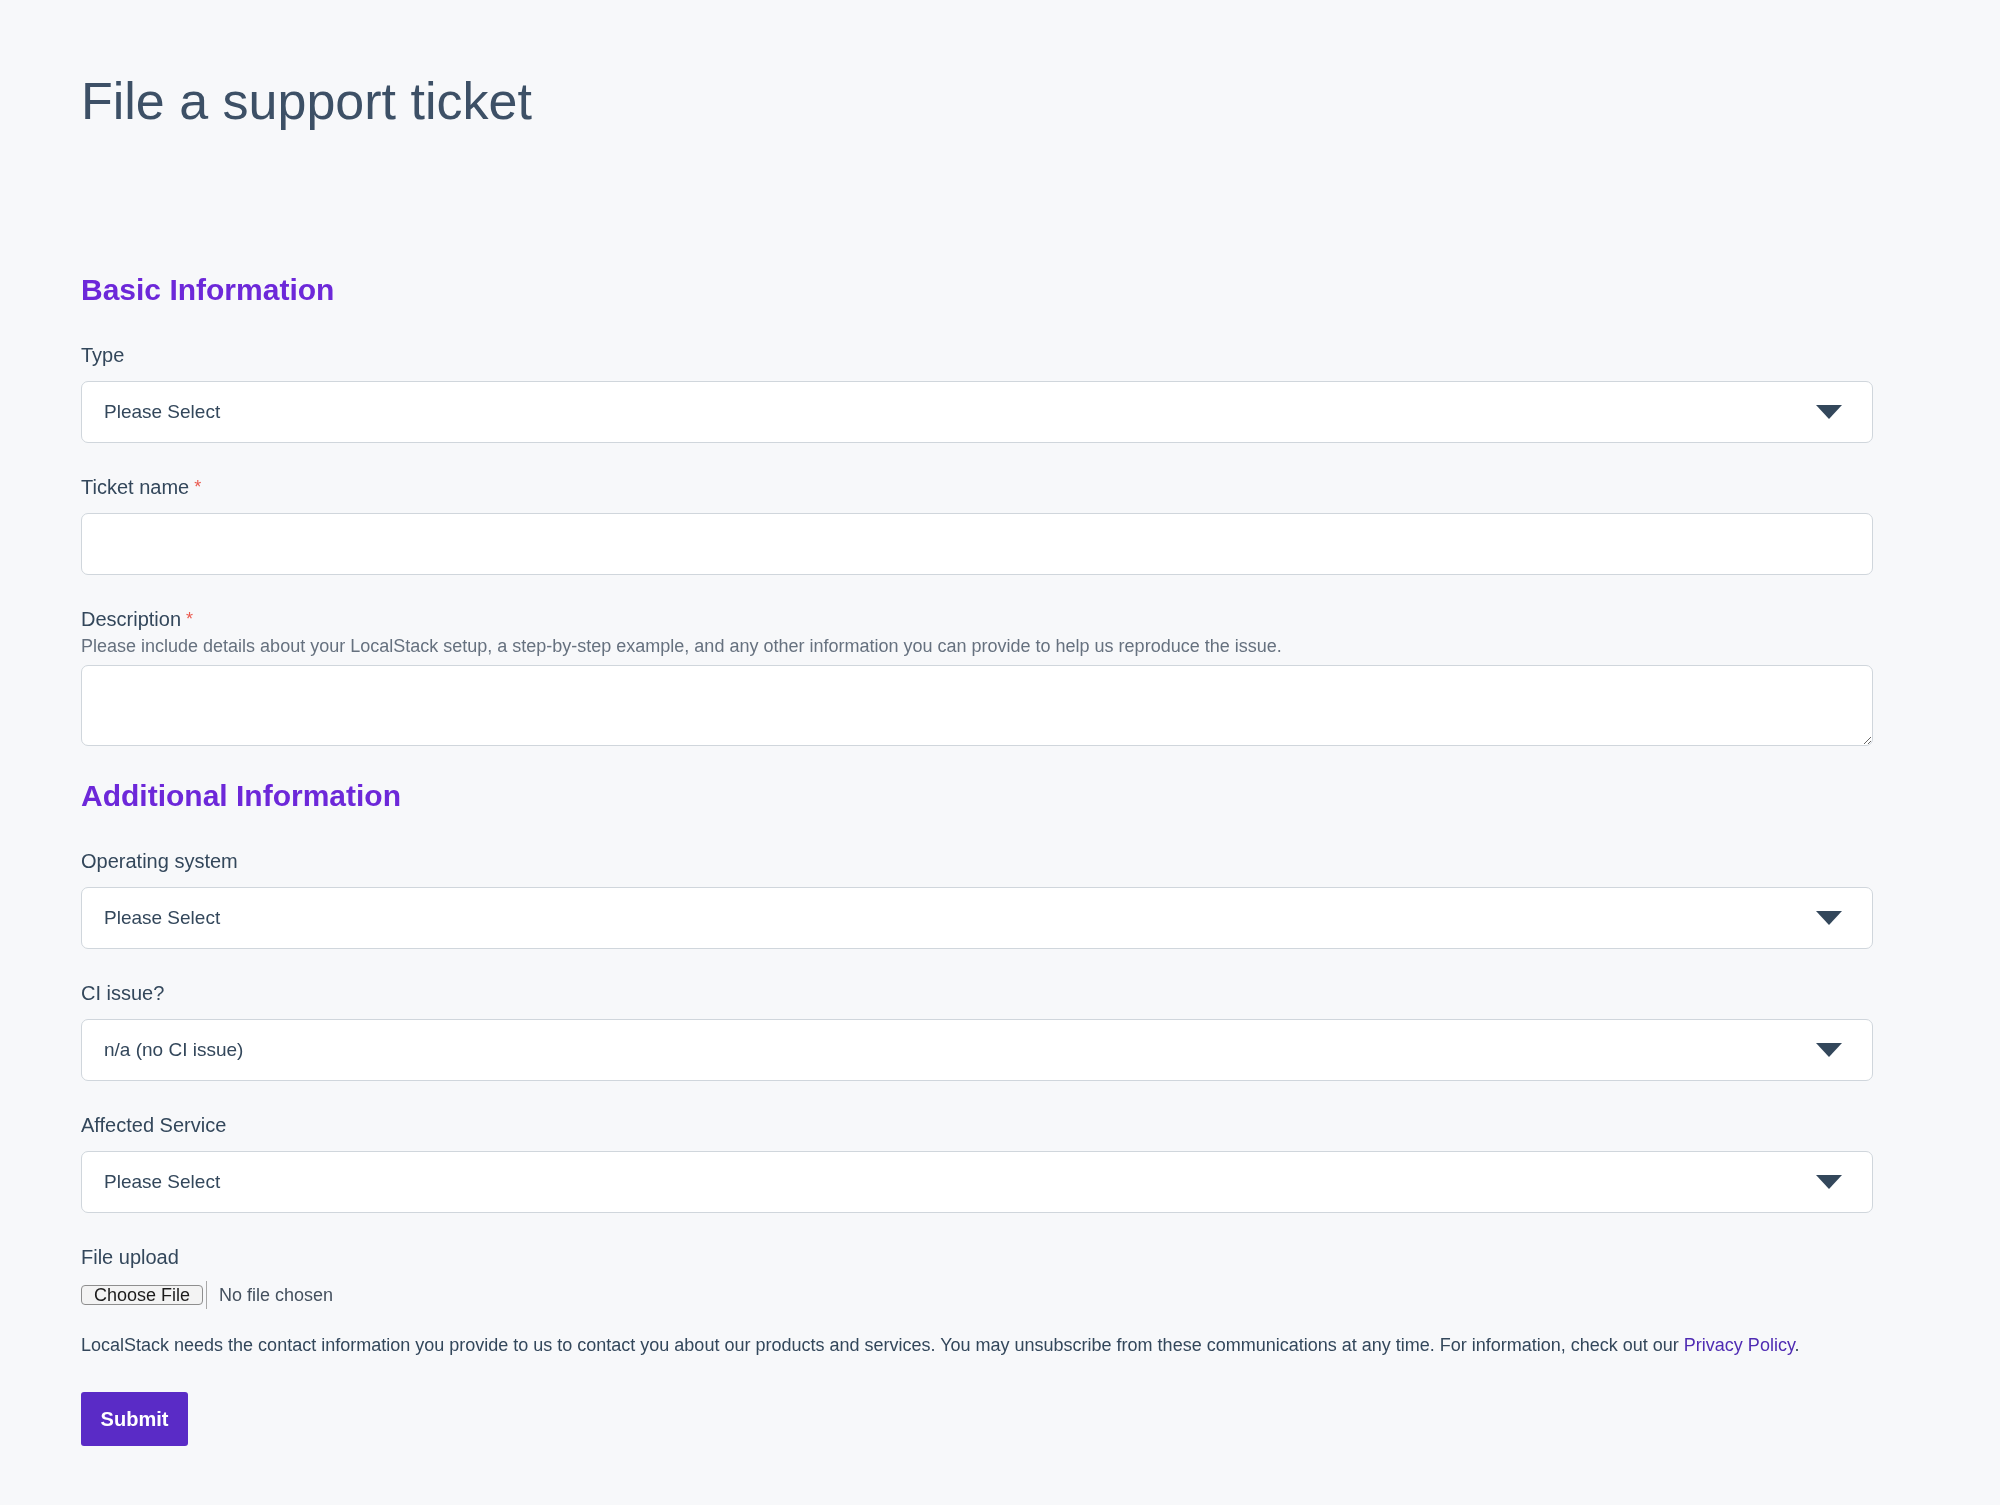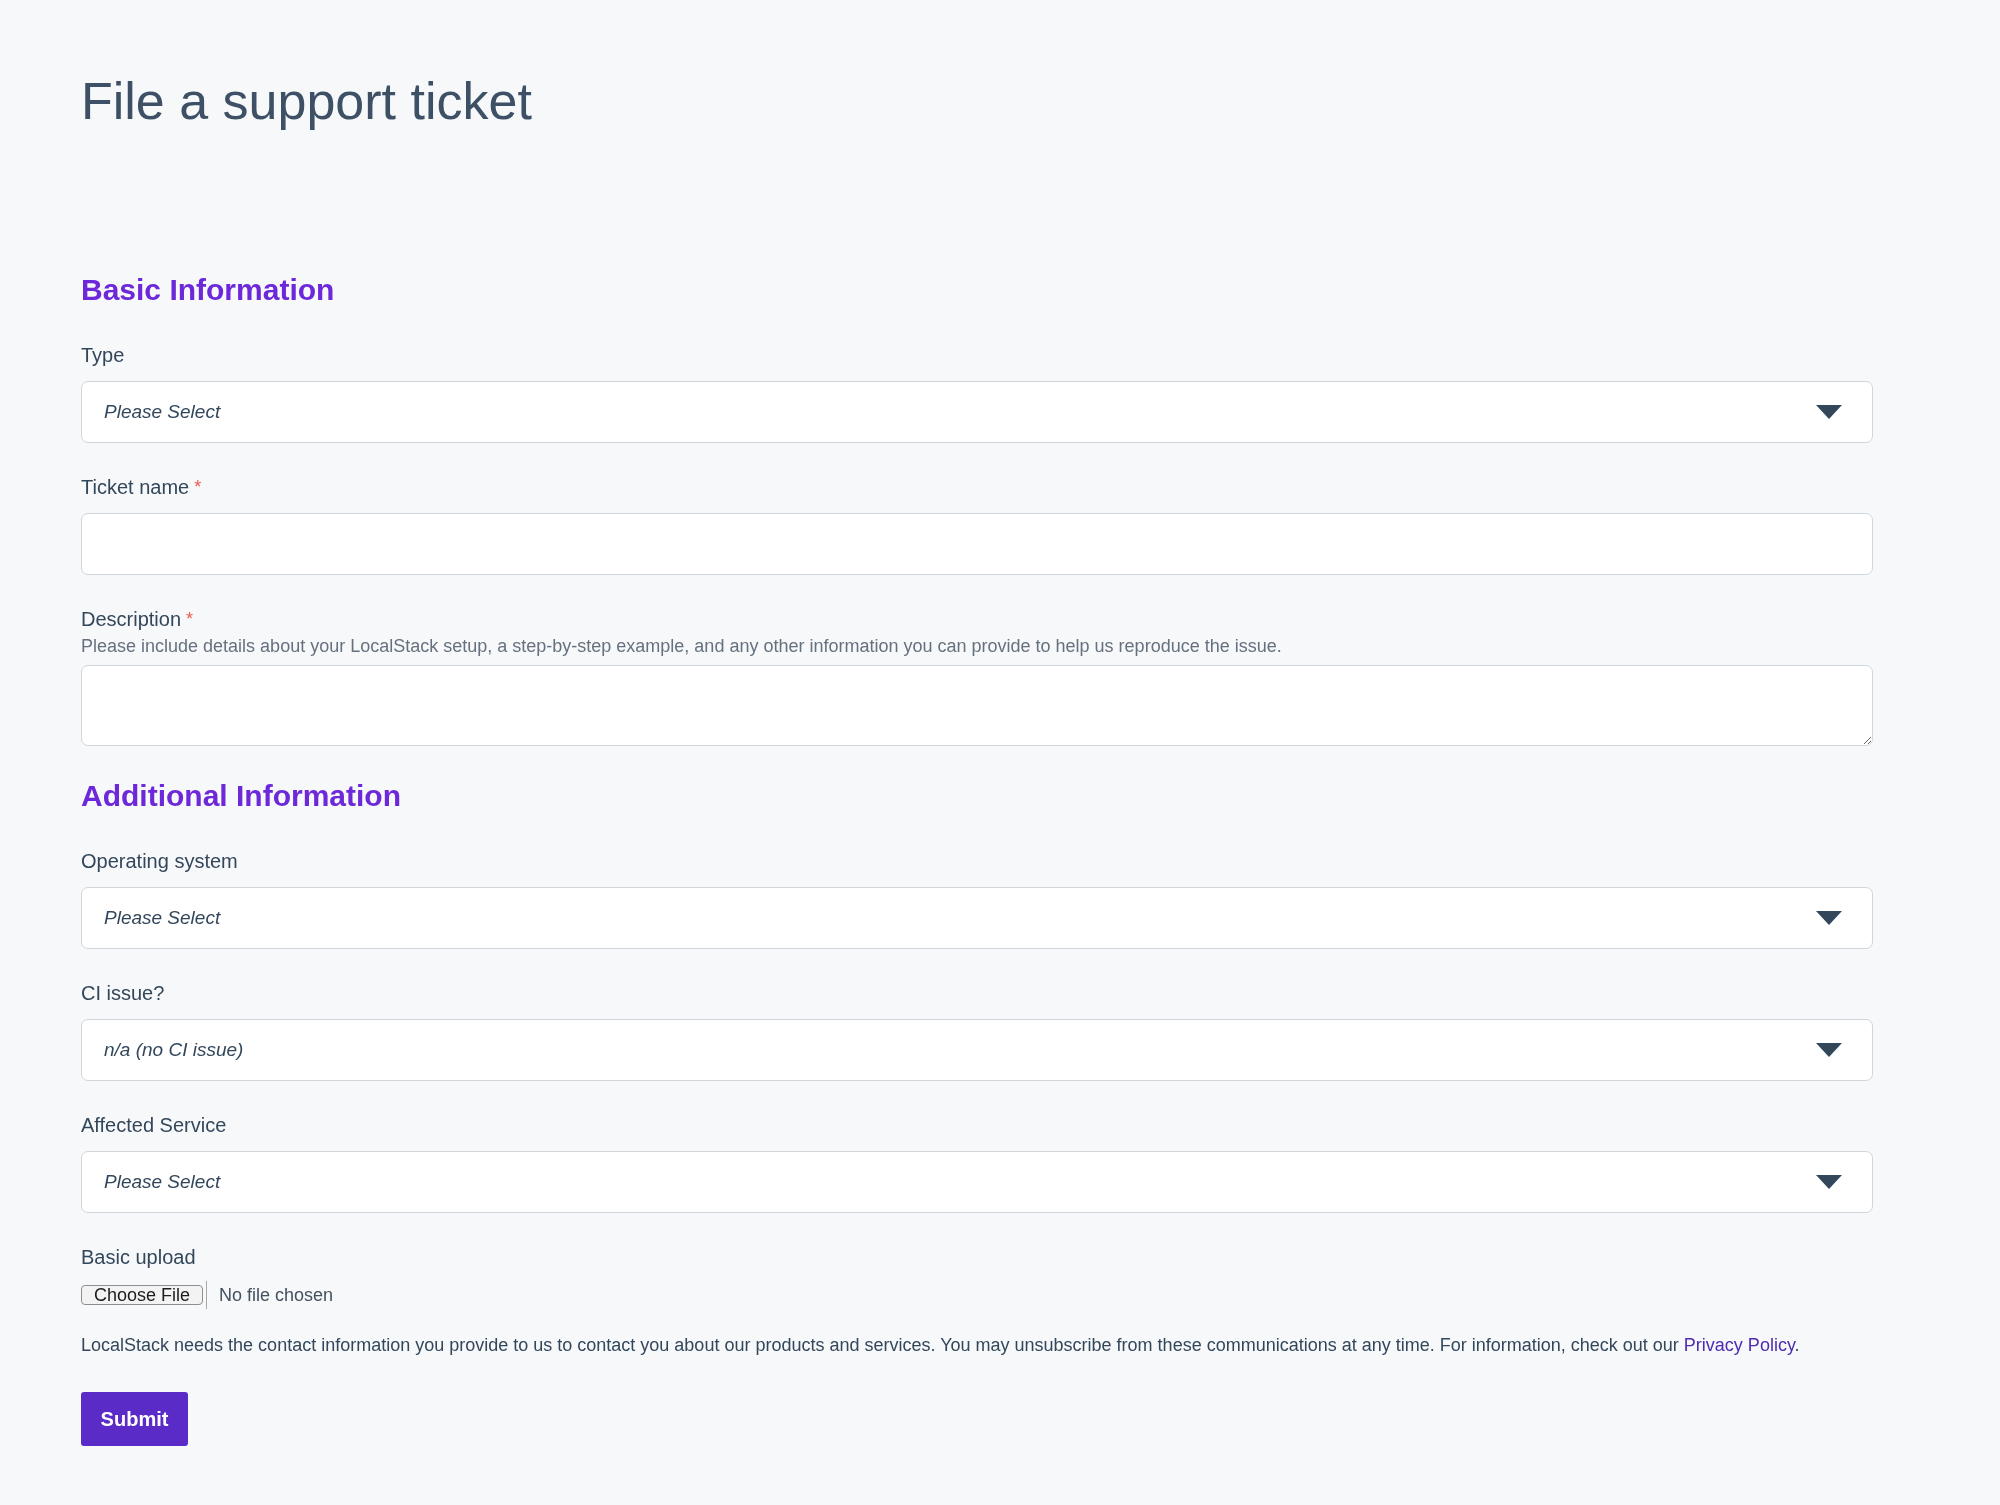--- a/index.html
+++ b/index.html
@@ -67,21 +67,20 @@
     box-sizing: border-box;
     height: 62px;
     width: 100%;
     background: #ffffff;
     border: 1px solid #d0d6dc;
     border-radius: 7px;
     display: flex;
     align-items: center;
     padding: 0 80px 0 22px;
     cursor: pointer;
-    font-style: italic;
   }
   .select-value {
     font-size: 19px;
     color: #33475b;
     white-space: nowrap;
   }
   .caret-down {
     position: absolute;
     right: 30px;
     top: 50%;
@@ -248,21 +247,21 @@
           <span>Affected Service</span>
         </div>
         <div class="select-control">
           <span class="select-value">Please Select</span>
           <span class="caret-down"></span>
         </div>
       </div>
 
       <div class="field file-field">
         <div class="label-row" style="margin-bottom:12px;">
-          <span>Basic upload</span>
+          <span>File upload</span>
         </div>
         <div class="file-row">
           <span class="file-button">Choose File</span>
           <span class="file-divider"></span>
           <span class="file-status">No file chosen</span>
         </div>
       </div>
 
       <div class="privacy-notice"><span>LocalStack needs the contact information you provide to us to contact you about our products and services. You may unsubscribe from these communications at any time. For information, check out our </span><a class="privacy-link">Privacy Policy</a><span>.</span></div>
 

